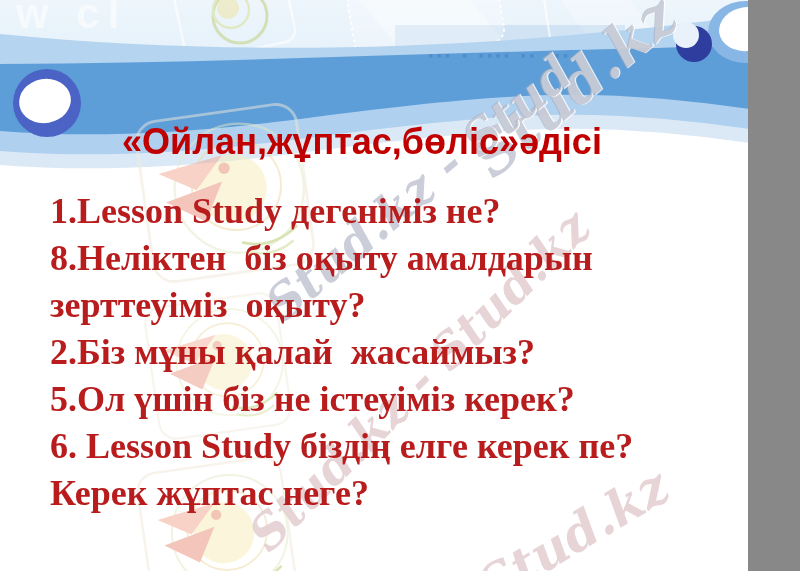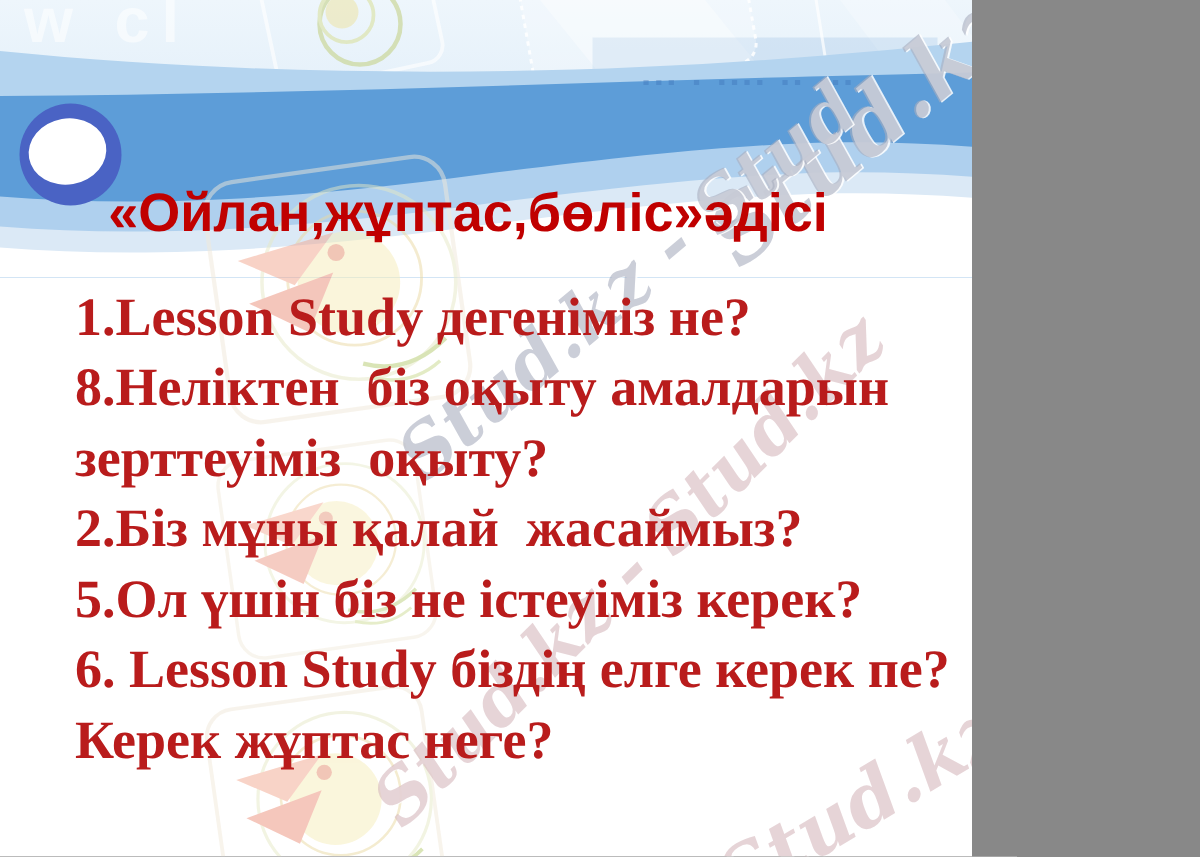--- a/index.html
+++ b/index.html
@@ -1,17 +1,17 @@
 <!DOCTYPE html>
 <html><head>
 <meta charset="utf-8">
 <style>
   html,body{margin:0;padding:0;background:#888;}
   .slide{
-    position:relative;width:648px;height:571px;background:#ffffff;
+    position:relative;width:748px;height:571px;background:#ffffff;
     overflow:hidden;font-family:"Liberation Sans",sans-serif;
   }
   .layer{position:absolute;inset:0;pointer-events:none;}
   .hdr-svg{position:absolute;top:0;left:0;z-index:1;}
   .wm-layer{z-index:2;}
   .txt-layer{z-index:3;}
   .ghost-wcl{
     position:absolute;left:16px;top:-10px;
     font-weight:bold;font-size:42px;letter-spacing:8px;
     color:rgba(255,255,255,0.55);

